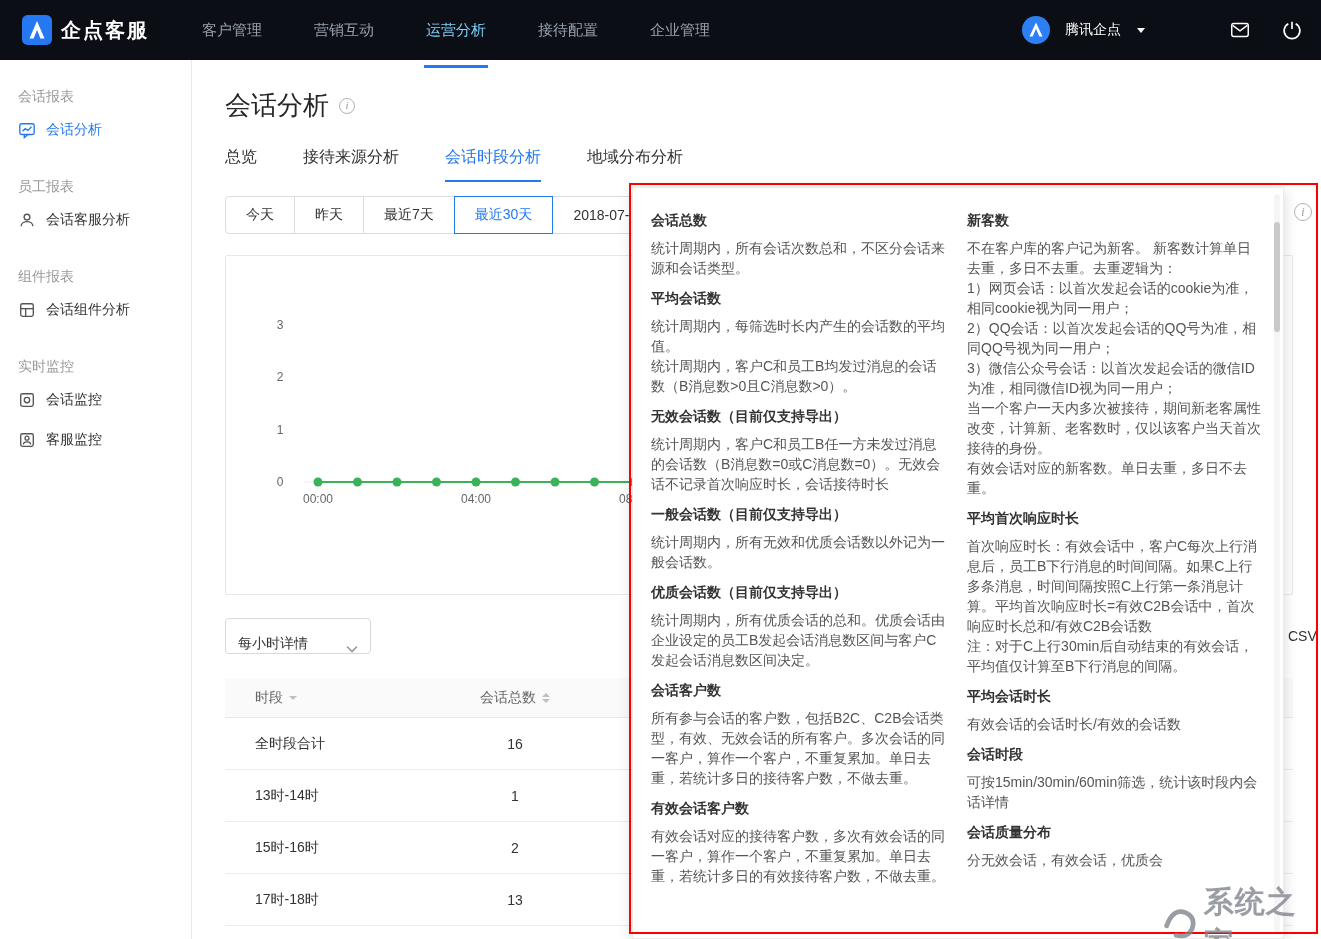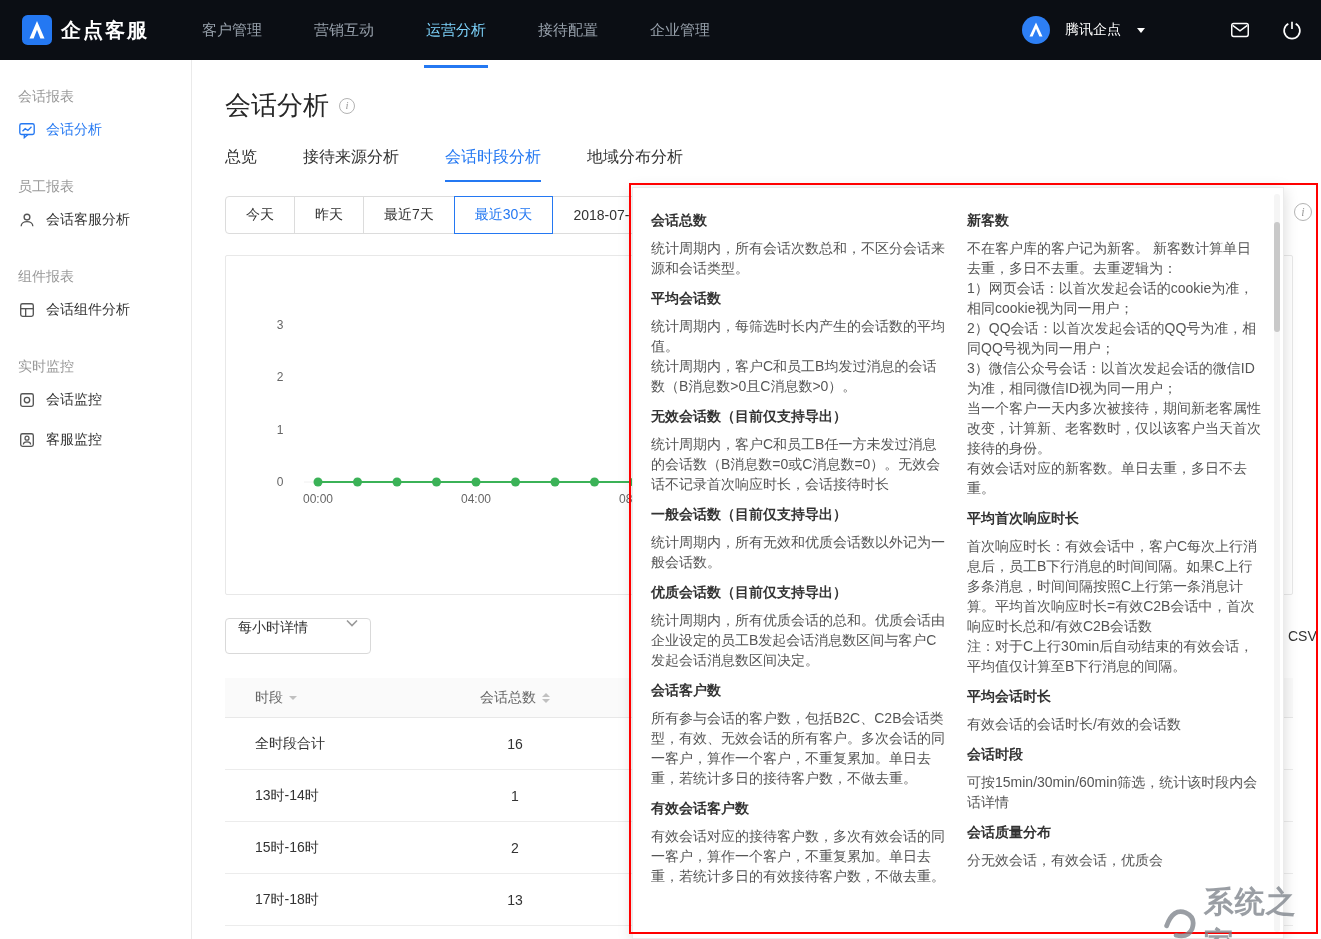--- a/index.html
+++ b/index.html
@@ -36,21 +36,21 @@
   .tab{padding-bottom:12px;cursor:pointer;color:#333}
   .tab.active{color:#2478f2;border-bottom:2px solid #2478f2}
   .filters{position:absolute;top:136px;left:33px;display:flex}
   .fbtn{height:38px;display:flex;align-items:center;justify-content:center;padding:0 20px;border:1px solid #dcdcdc;margin-left:-1px;font-size:14px;background:#fff;cursor:pointer;color:#333}
   .fbtn:first-child{border-radius:4px 0 0 4px;margin-left:0}
   .fbtn.active{color:#2478f2;border-color:#2478f2;position:relative;z-index:1}
   .fbtn.date{width:190px;justify-content:flex-start}
   .chart-panel{position:absolute;top:195px;left:33px;width:1068px;height:340px;border:1px solid #e8e8e8;border-radius:2px;background:#fff}
   .chart-panel svg{display:block}
   .ytick,.xtick{font-size:12px;fill:#666;text-anchor:middle}
-  .dropdown{position:absolute;top:558px;left:33px;width:146px;height:36px;border:1px solid #d9d9d9;border-radius:4px;display:flex;align-items:flex-start;justify-content:space-between;padding:0 12px;font-size:14px;color:#333;cursor:pointer;background:#fff}
+  .dropdown{position:absolute;top:558px;left:33px;width:146px;height:36px;border:1px solid #d9d9d9;border-radius:4px;display:flex;align-items:flex-end;justify-content:space-between;padding:0 12px;font-size:14px;color:#333;cursor:pointer;background:#fff}
   .export-partial{position:absolute;top:568px;left:1096px;font-size:14px;color:#333;cursor:pointer;z-index:1}
 
   .table{position:absolute;top:618px;left:33px;width:1068px;font-size:14px;background:#fff}
   .thead{display:flex;align-items:center;height:40px;background:#fafafa;color:#666;border-bottom:1px solid #e8e8e8}
   .trow{display:flex;align-items:center;height:52px;border-bottom:1px solid #ececec;color:#333}
   .td{display:flex;align-items:center}
   .c1{width:210px;padding-left:30px}
   .c2{width:160px;justify-content:center}
   .c3{margin-left:58px}
   .sort-stack{display:inline-flex;flex-direction:column;margin-left:6px;gap:2px}

